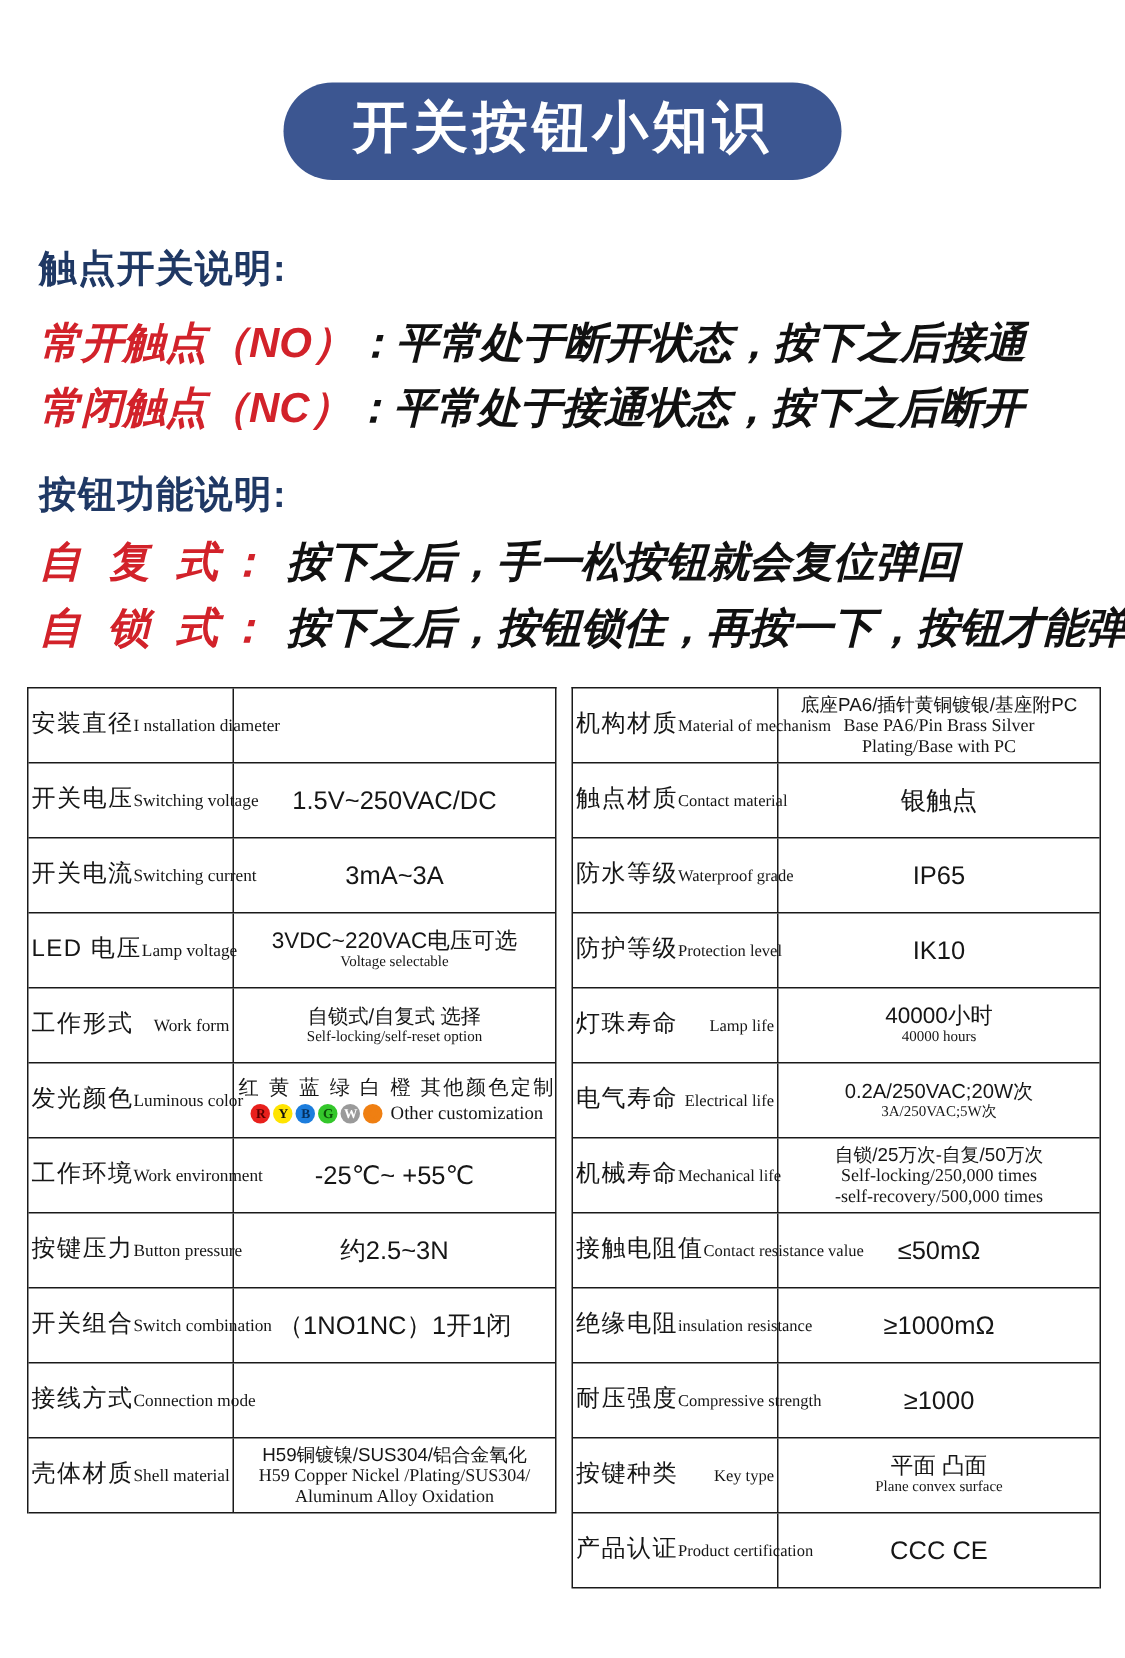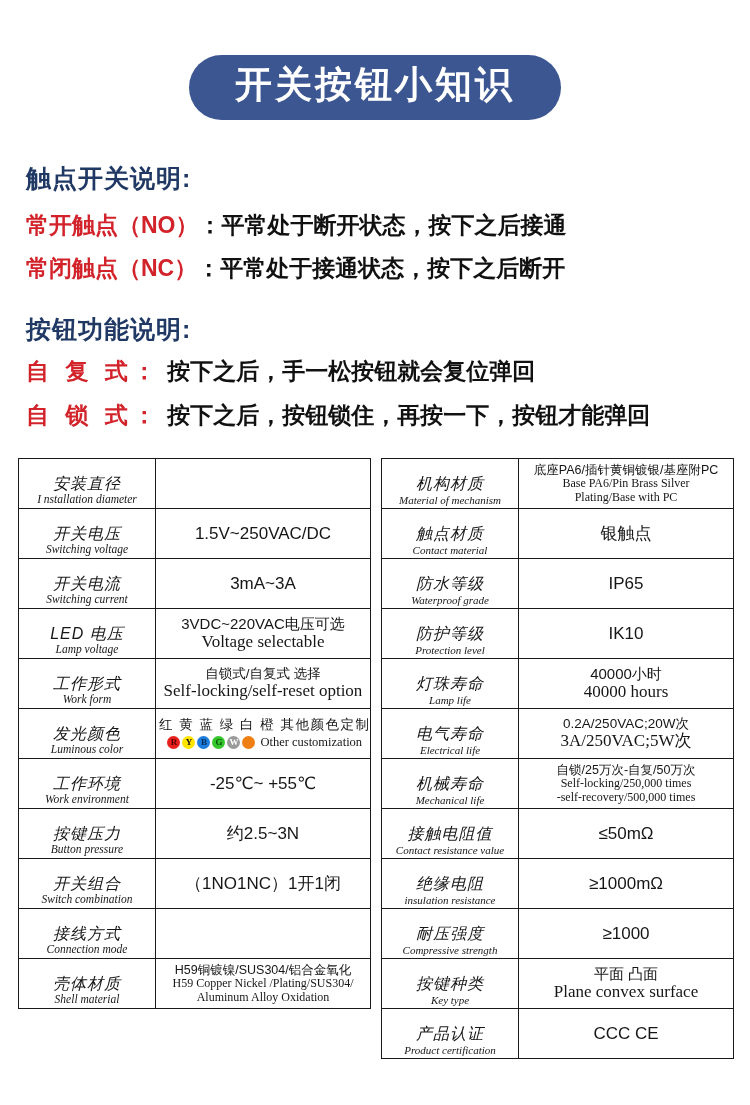--- a/index.html
+++ b/index.html
@@ -36,25 +36,26 @@
   .sec-heading {
     position: absolute; left: 26px;
     color: #1f3864;
     font-size: 25px;
     font-weight: bold;
     letter-spacing: 1px;
     white-space: nowrap;
   }
   .desc-line {
     position: absolute; left: 26px;
-    font-size: 23px;
+    font-size: 28px;
     font-weight: bold;
     white-space: nowrap;
     color: #111111;
     letter-spacing: 0px;
+    font-style: italic;
   }
   .desc-line .term { color: #d2222a; }
   .desc-line .term.spaced { letter-spacing: 5px; }
   .desc-line .body { color: #111111; }
 
   #h-contact  { top: 162px; }
   #l-no       { top: 210px; }
   #l-nc       { top: 253px; }
   #h-function { top: 313px; }
   #l-reset    { top: 356px; }
@@ -75,24 +76,23 @@
   .trow {
     display: flex;
     border-bottom: 1.6px solid #1a1a1a;
     height: 50px;
   }
 
   .tlabel {
     width: 137px;
     flex: 0 0 137px;
     border-right: 1.6px solid #1a1a1a;
-    display: flex; flex-direction: column;
-    align-items: center; justify-content: flex-end;
+    display: flex; 
+    align-items: center; justify-content: space-between;
     padding: 2px 2px;
-    font-style: italic;
   }
   .tlabel .cn {
     font-size: 16px;
     color: #161616;
     line-height: 1.05;
     letter-spacing: 1px;
     white-space: nowrap;
   }
   .tlabel .en {
     font-family: "Liberation Serif", "DejaVu Serif", serif;
@@ -112,21 +112,21 @@
     text-align: center;
   }
   .tvalue .v1 {
     font-size: 15px;
     color: #161616;
     line-height: 1.15;
     white-space: nowrap;
   }
   .tvalue .v2 {
     font-family: "Liberation Serif", "DejaVu Serif", serif;
-    font-size: 17px;
+    font-size: 10px;
     color: #161616;
     line-height: 1.15;
     white-space: nowrap;
   }
   .tvalue .v3 {
     font-family: "Liberation Serif", "DejaVu Serif", serif;
     font-size: 12.5px;
     color: #161616;
     line-height: 1.15;
     white-space: nowrap;

